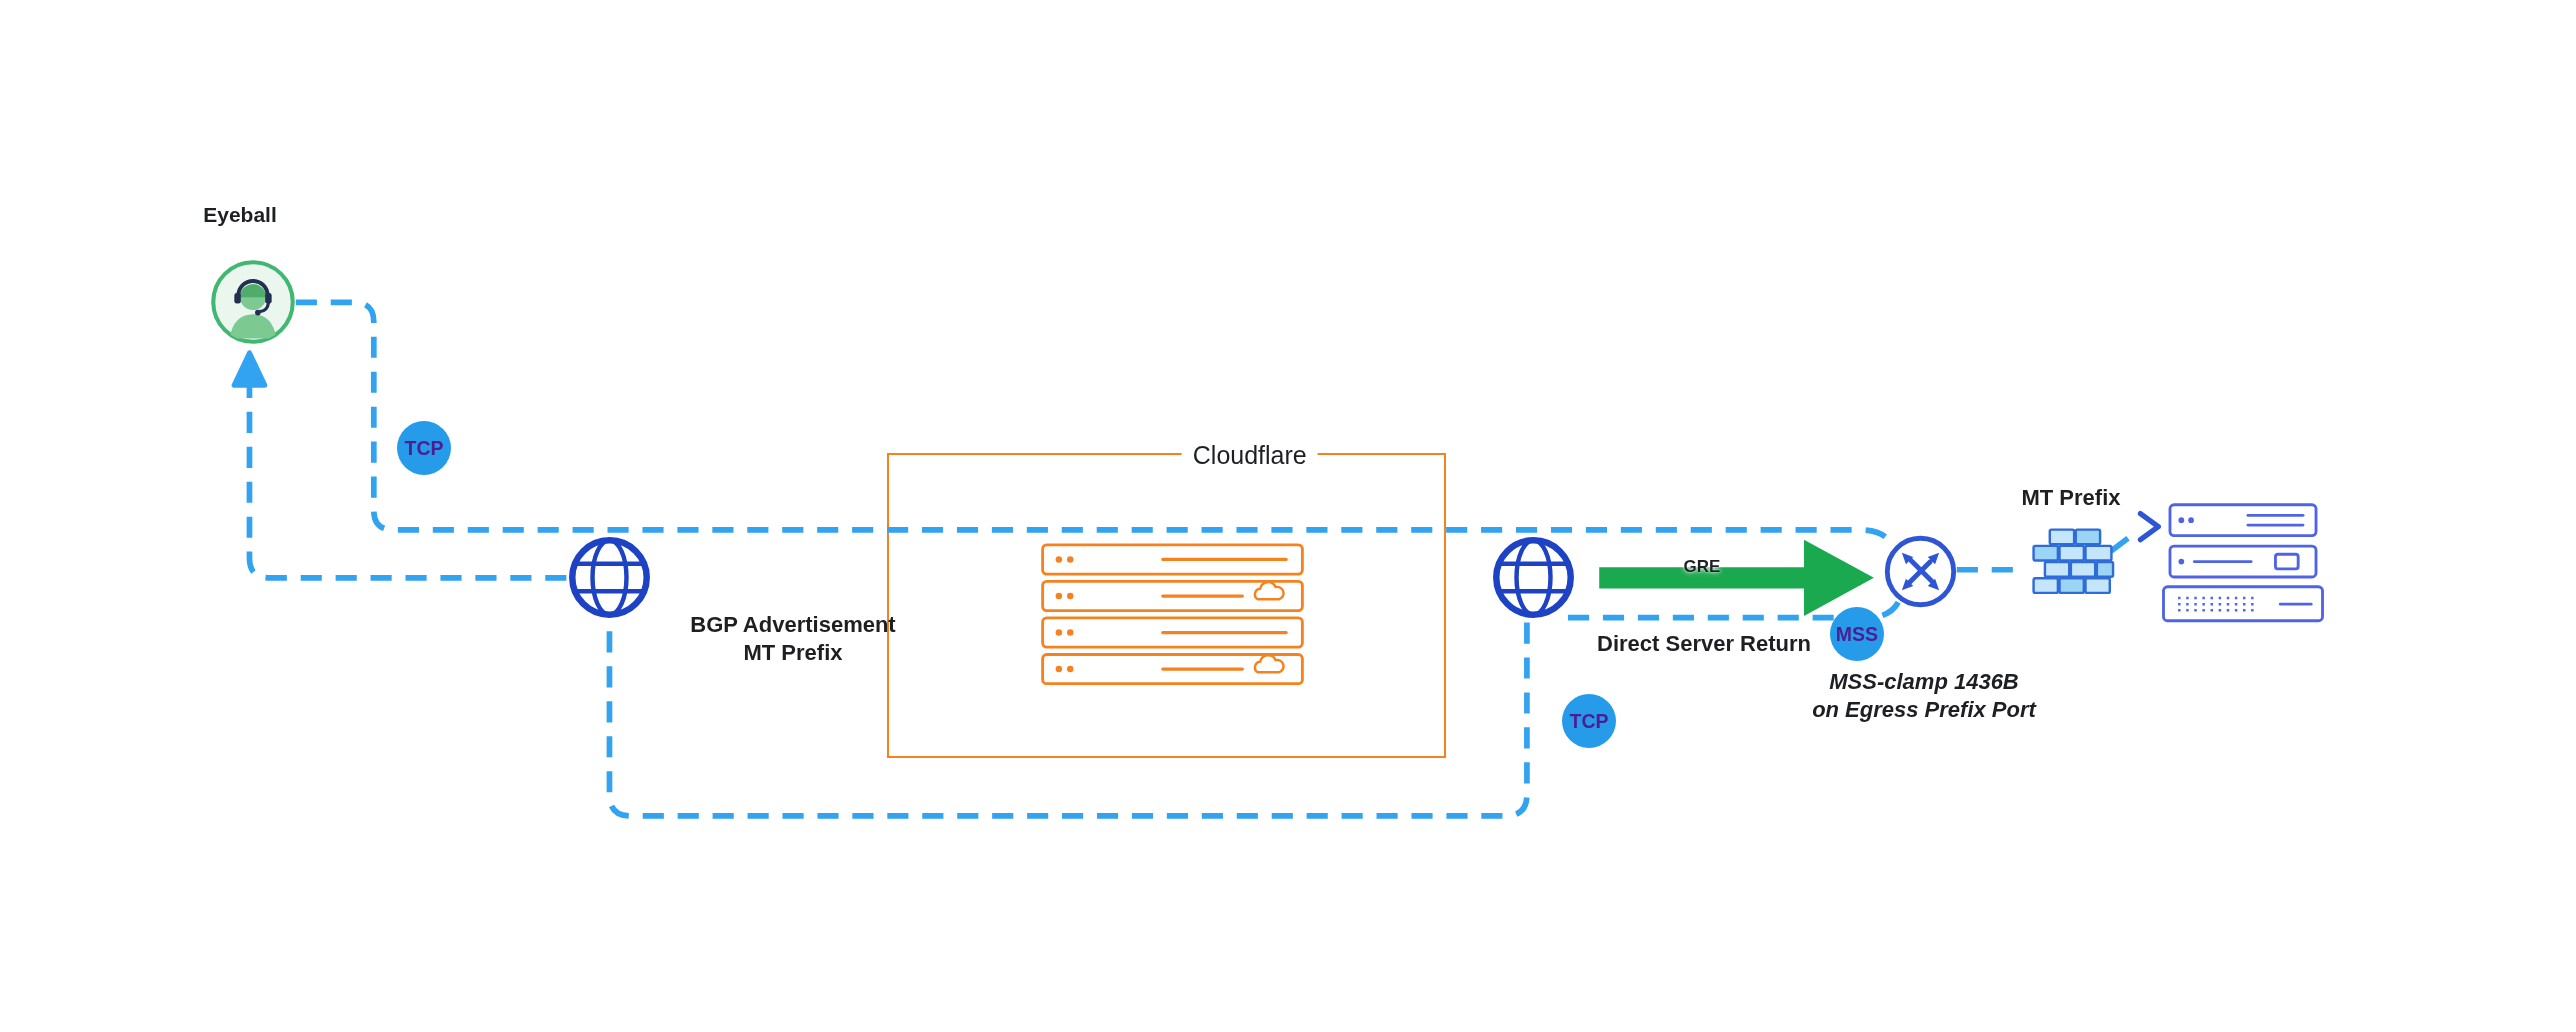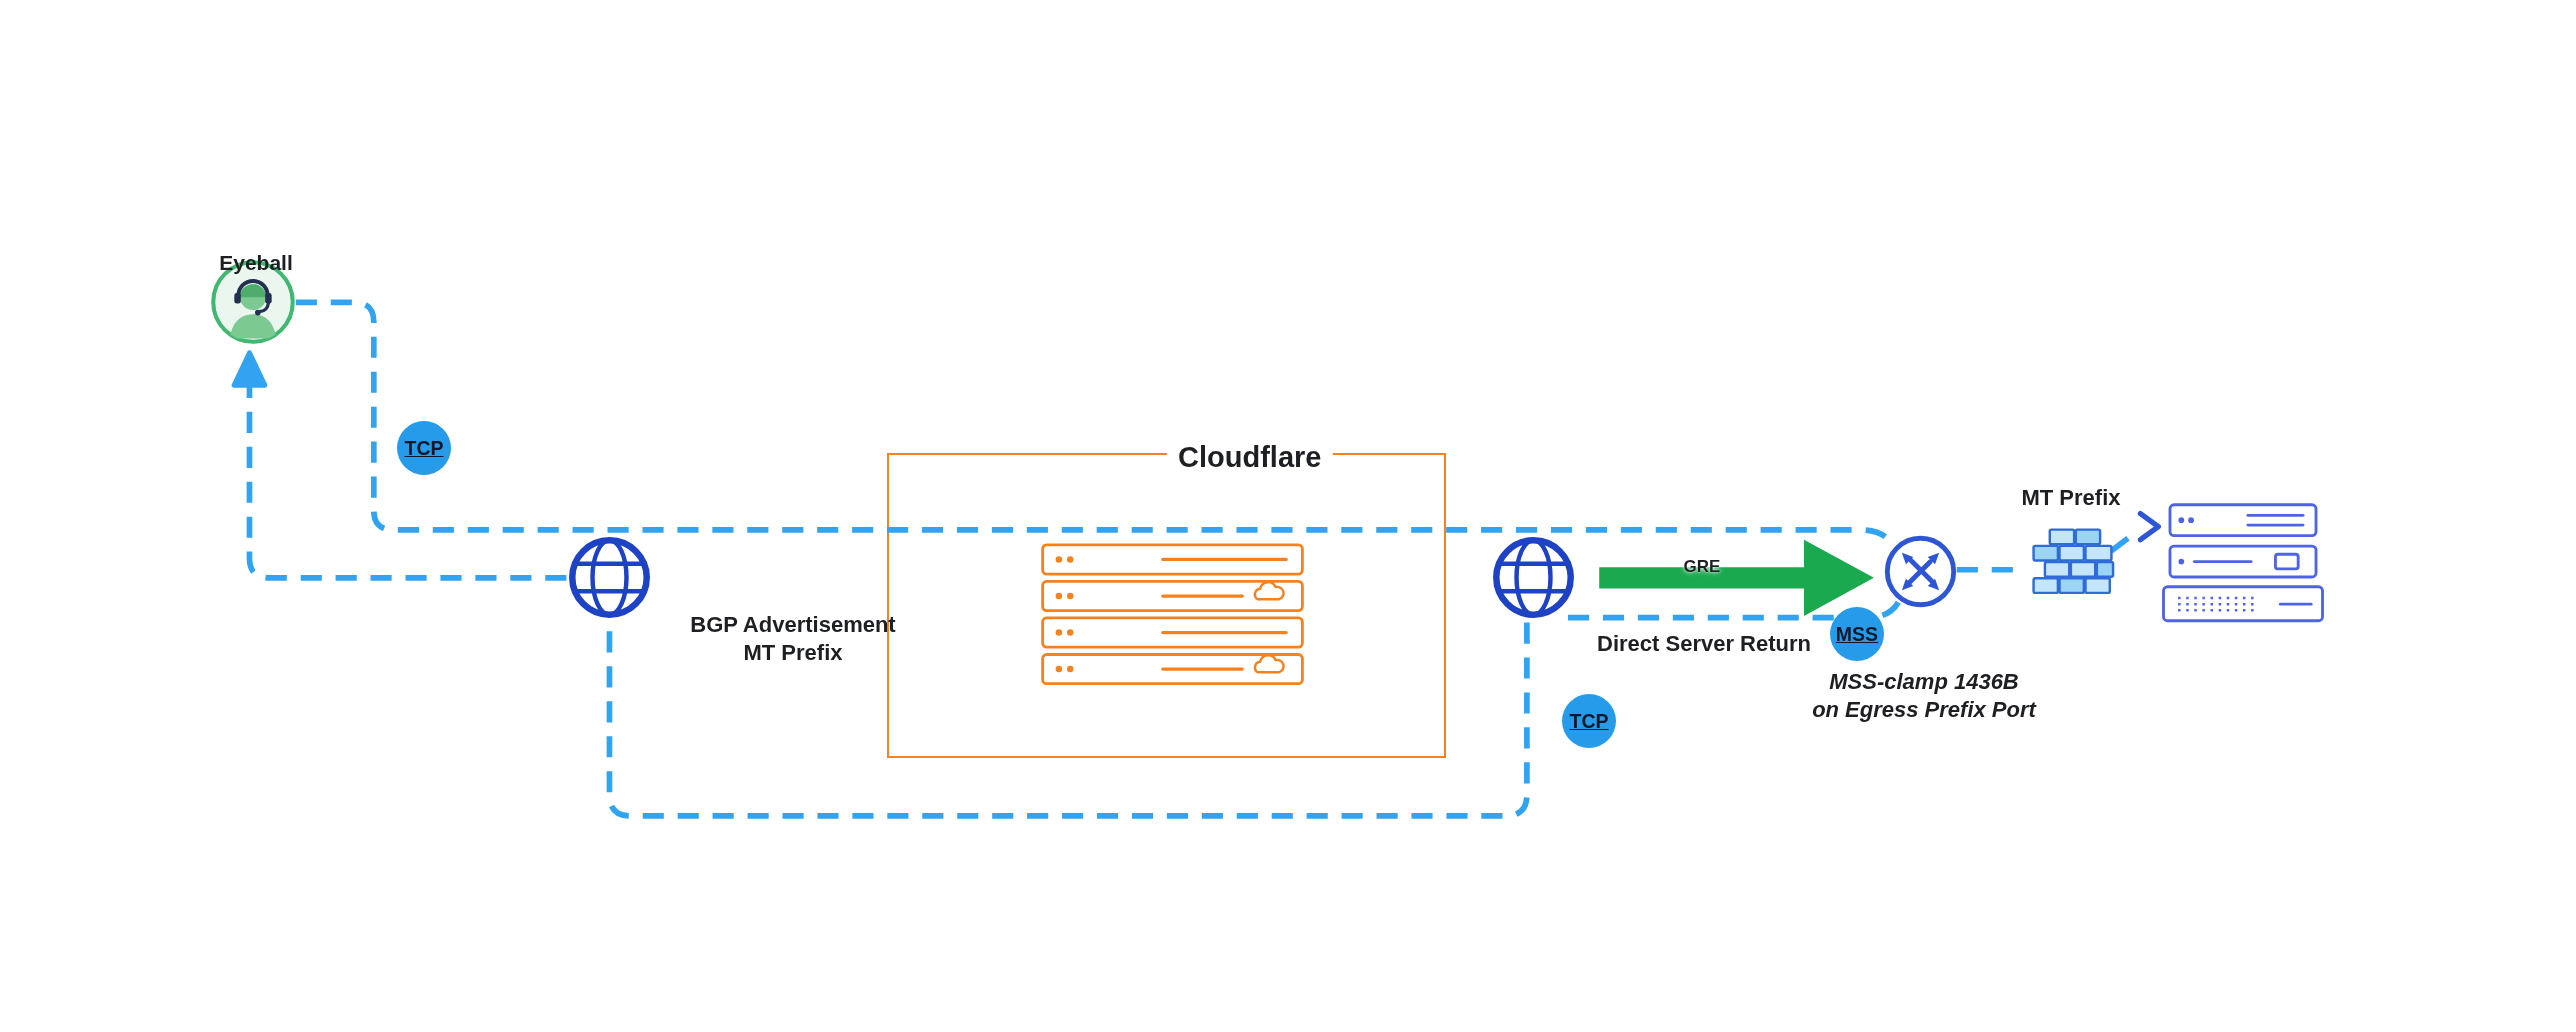--- a/index.html
+++ b/index.html
@@ -11,34 +11,34 @@
   .box{position:absolute;z-index:1;background:transparent;}
   #paths{position:absolute;left:0;top:0;z-index:2;}
   .icon{position:absolute;z-index:3;}
   .badge{position:absolute;z-index:4;}
   .label{position:absolute;z-index:5;}
   
   .box-cloudflare{left:887px;top:453px;width:555px;height:301px;border:2.4px solid var(--cloudflare-orange,#F6821F);}
   .box-customer{left:1796px;top:448px;width:568px;height:309px;border:3.3px solid var(--customer-blue,#2E55D4);}
   .box-title{
     position:absolute;top:-14px;left:65%;transform:translateX(-50%);
-    background:#fff;padding:0 11.4px;font-weight:700;font-size:29px;white-space:nowrap;color:var(--text-dark,#1D1F23);
+    background:#fff;padding:0 11.4px;font-weight:400;font-size:25px;white-space:nowrap;color:var(--text-dark,#1D1F23);
   }
   
   .label{transform:translateX(-50%);text-align:center;font-weight:700;white-space:nowrap;}
-  .lbl-eyeball{left:256px;top:203px;font-size:21px;margin-top:48px;}
+  .lbl-eyeball{left:240px;top:203px;font-size:21px;}
   .lbl-bgp{left:793px;top:611px;font-size:22px;line-height:28px;text-align:center;}
   .lbl-gre{left:1702px;top:557px;font-size:17px;text-shadow:0 0 4.9px #fff,0 0 1.6px #fff;}
   .lbl-dsr{left:1704px;top:631px;font-size:22px;}
   .lbl-mss-clamp{left:1924px;top:668px;font-size:22px;line-height:28.4px;font-style:italic;}
   .lbl-mt-prefix{left:2071px;top:485px;font-size:22px;}
   
   .badge{
     width:54px;height:54px;border-radius:50%;background:var(--badge-blue,#259BE9);
-    color:#0f172a;font-weight:700;font-size:19.5px;display:flex;align-items:center;justify-content:center;text-decoration:underline;
+    color:#4c1d95;font-weight:700;font-size:19.5px;display:flex;align-items:center;justify-content:center;
   }
   .badge-tcp-left{left:397px;top:421px;}
   .badge-tcp-right{left:1562px;top:694px;}
   .badge-mss{left:1830px;top:607px;}
   
   .dash{stroke:var(--dash-blue,#31A3F0);stroke-width:7;fill:none;stroke-dasharray:26 17;stroke-linejoin:round;}
   .arrow-blue{fill:var(--dash-blue,#31A3F0);stroke:var(--dash-blue,#31A3F0);stroke-width:6;stroke-linejoin:round;}
   .arrow-green{fill:var(--arrow-green,#1BA94F);}
   .chevron{stroke:var(--customer-blue,#2E55D4);stroke-width:6.5;fill:none;stroke-linecap:round;stroke-linejoin:round;}
   

